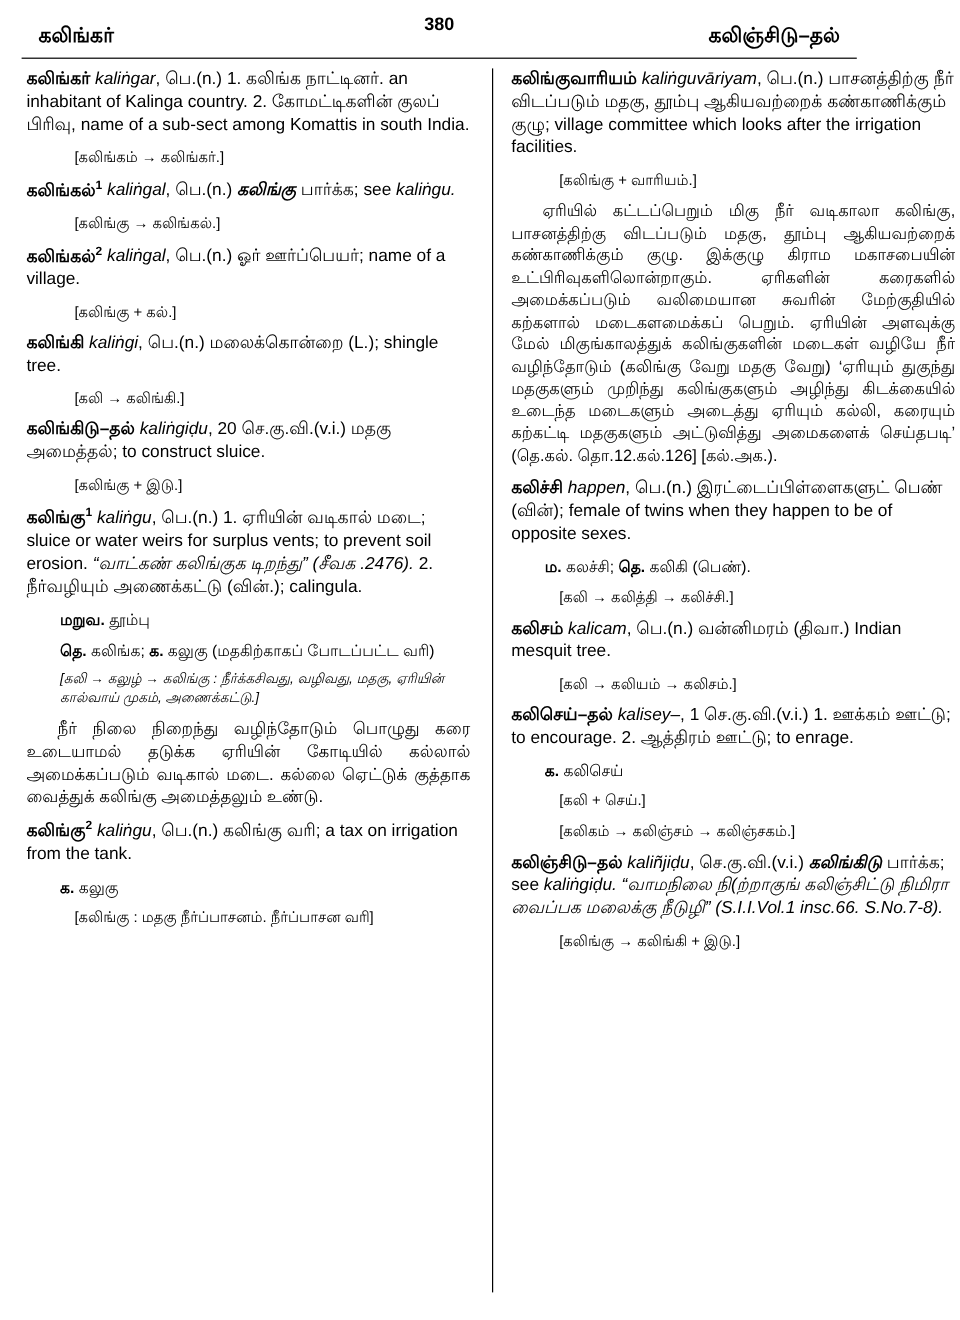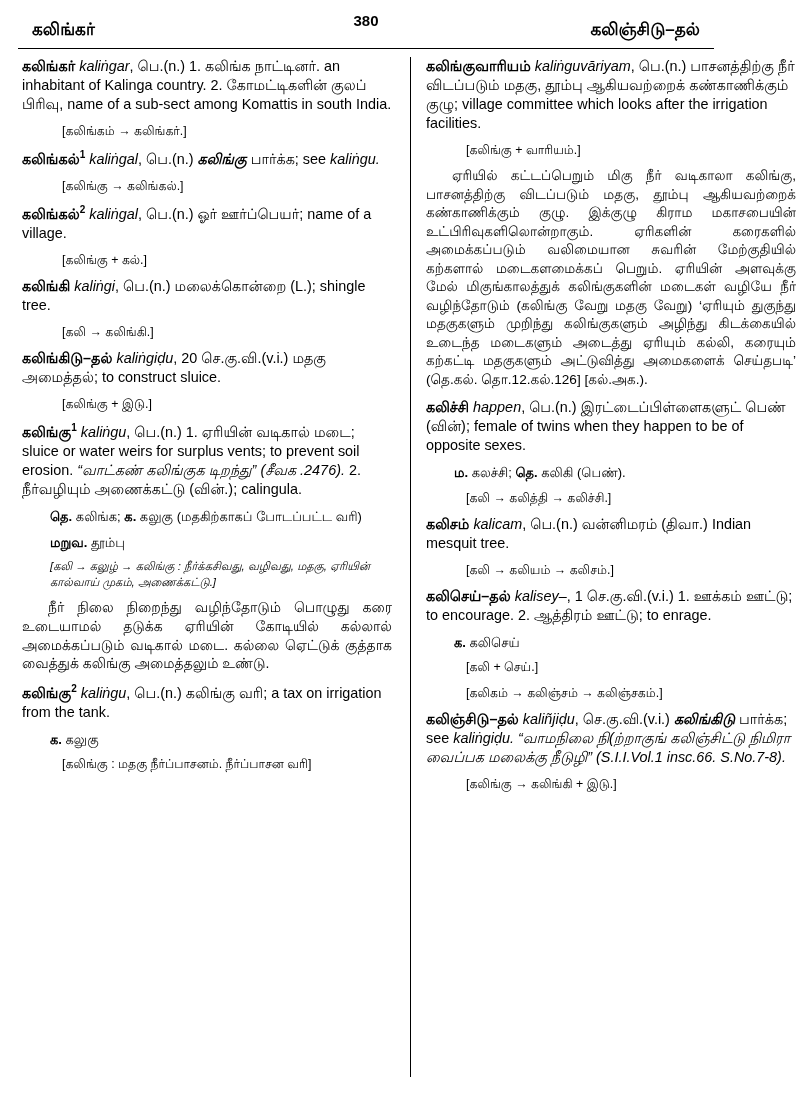--- a/index.html
+++ b/index.html
@@ -151,22 +151,22 @@
         <div class="etym">[கலிங்கம் → கலிங்கர்.]</div>
         <div class="entry"><span class="hw">கலிங்கல்<span class="sup">1</span></span> <span class="it">kaliṅgal</span>, பெ.(n.) <span class="bi">கலிங்கு</span> பார்க்க; see <span class="it">kaliṅgu.</span></div>
         <div class="etym">[கலிங்கு → கலிங்கல்.]</div>
         <div class="entry"><span class="hw">கலிங்கல்<span class="sup">2</span></span> <span class="it">kaliṅgal</span>, பெ.(n.) ஓர் ஊர்ப்பெயர்; name of a village.</div>
         <div class="etym">[கலிங்கு + கல்.]</div>
         <div class="entry"><span class="hw">கலிங்கி</span> <span class="it">kaliṅgi</span>, பெ.(n.) மலைக்கொன்றை (L.); shingle tree.</div>
         <div class="etym">[கலி → கலிங்கி.]</div>
         <div class="entry"><span class="hw">கலிங்கிடு–தல்</span> <span class="it">kaliṅgiḍu</span>, 20 செ.கு.வி.(v.i.) மதகு அமைத்தல்; to construct sluice.</div>
         <div class="etym">[கலிங்கு + இடு.]</div>
         <div class="entry"><span class="hw">கலிங்கு<span class="sup">1</span></span> <span class="it">kaliṅgu</span>, பெ.(n.) 1. ஏரியின் வடிகால் மடை; sluice or water weirs for surplus vents; to prevent soil erosion. <span class="it">“வாட்கண் கலிங்குக டிறந்து” (சீவக .2476).</span> 2. நீர்வழியும் அணைக்கட்டு (வின்.); calingula.</div>
+        <div class="note note-bold"><b>மறுவ.</b> தூம்பு</div>
         <div class="note note-bold"><b>தெ.</b> கலிங்க; <b>க.</b> கலுகு (மதகிற்காகப் போடப்பட்ட வரி)</div>
-        <div class="note note-bold"><b>மறுவ.</b> தூம்பு</div>
         <div class="small-note">[கலி → கலுழ் → கலிங்கு : நீர்க்கசிவது, வழிவது, மதகு, ஏரியின் கால்வாய் முகம், அணைக்கட்டு.]</div>
         <div class="para">நீர் நிலை நிறைந்து வழிந்தோடும் பொழுது கரை உடையாமல் தடுக்க ஏரியின் கோடியில் கல்லால் அமைக்கப்படும் வடிகால் மடை. கல்லை ஏெட்டுக் குத்தாக வைத்துக் கலிங்கு அமைத்தலும் உண்டு.</div>
         <div class="entry"><span class="hw">கலிங்கு<span class="sup">2</span></span> <span class="it">kaliṅgu</span>, பெ.(n.) கலிங்கு வரி; a tax on irrigation from the tank.</div>
         <div class="note note-bold"><b>க.</b> கலுகு</div>
         <div class="etym">[கலிங்கு : மதகு நீர்ப்பாசனம். நீர்ப்பாசன வரி]</div>
       </div>
     <div class="col col-right" id="right-col">
         <div class="entry"><span class="hw">கலிங்குவாரியம்</span> <span class="it">kaliṅguvāriyam</span>, பெ.(n.) பாசனத்திற்கு நீர் விடப்படும் மதகு, தூம்பு ஆகியவற்றைக் கண்காணிக்கும் குழு; village committee which looks after the irrigation facilities.</div>
         <div class="etym">[கலிங்கு + வாரியம்.]</div>
         <div class="para-just">ஏரியில் கட்டப்பெறும் மிகு நீர் வடிகாலா கலிங்கு, பாசனத்திற்கு விடப்படும் மதகு, தூம்பு ஆகியவற்றைக் கண்காணிக்கும் குழு. இக்குழு கிராம மகாசபையின் உட்பிரிவுகளிலொன்றாகும். ஏரிகளின் கரைகளில் அமைக்கப்படும் வலிமையான சுவரின் மேற்குதியில் கற்களால் மடைகளமைக்கப் பெறும். ஏரியின் அளவுக்கு மேல் மிகுங்காலத்துக் கலிங்குகளின் மடைகள் வழியே நீர் வழிந்தோடும் (கலிங்கு வேறு மதகு வேறு) ‘ஏரியும் துகுந்து மதகுகளும் முறிந்து கலிங்குகளும் அழிந்து கிடக்கையில் உடைந்த மடைகளும் அடைத்து ஏரியும் கல்லி, கரையும் கற்கட்டி மதகுகளும் அட்டுவித்து அமைகளைக் செய்தபடி’ (தெ.கல். தொ.12.கல்.126] [கல்.அக.).</div>

